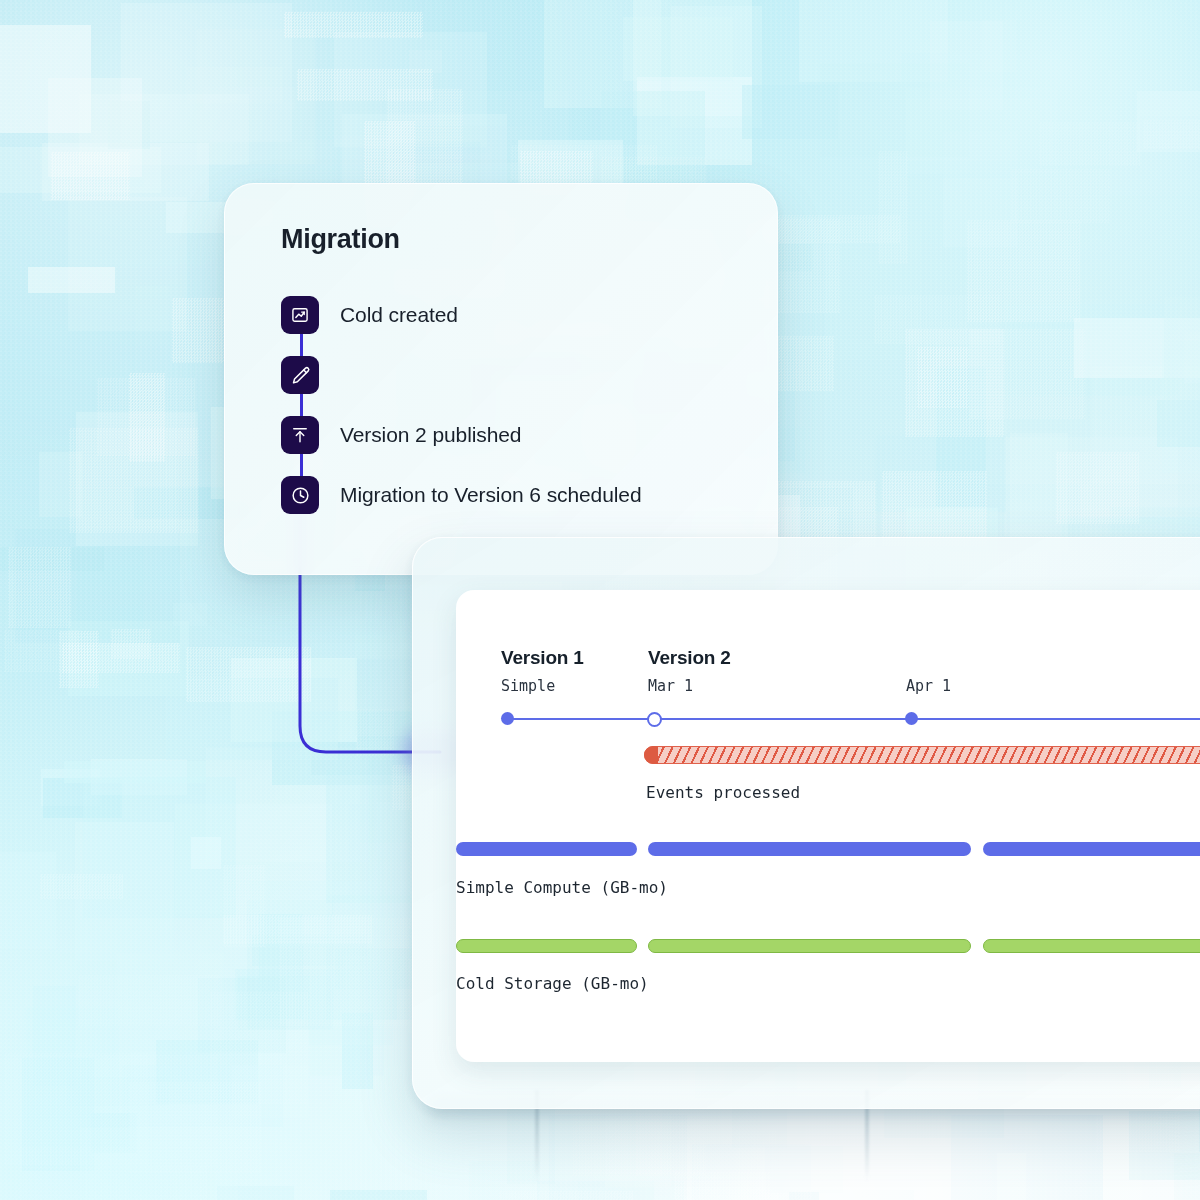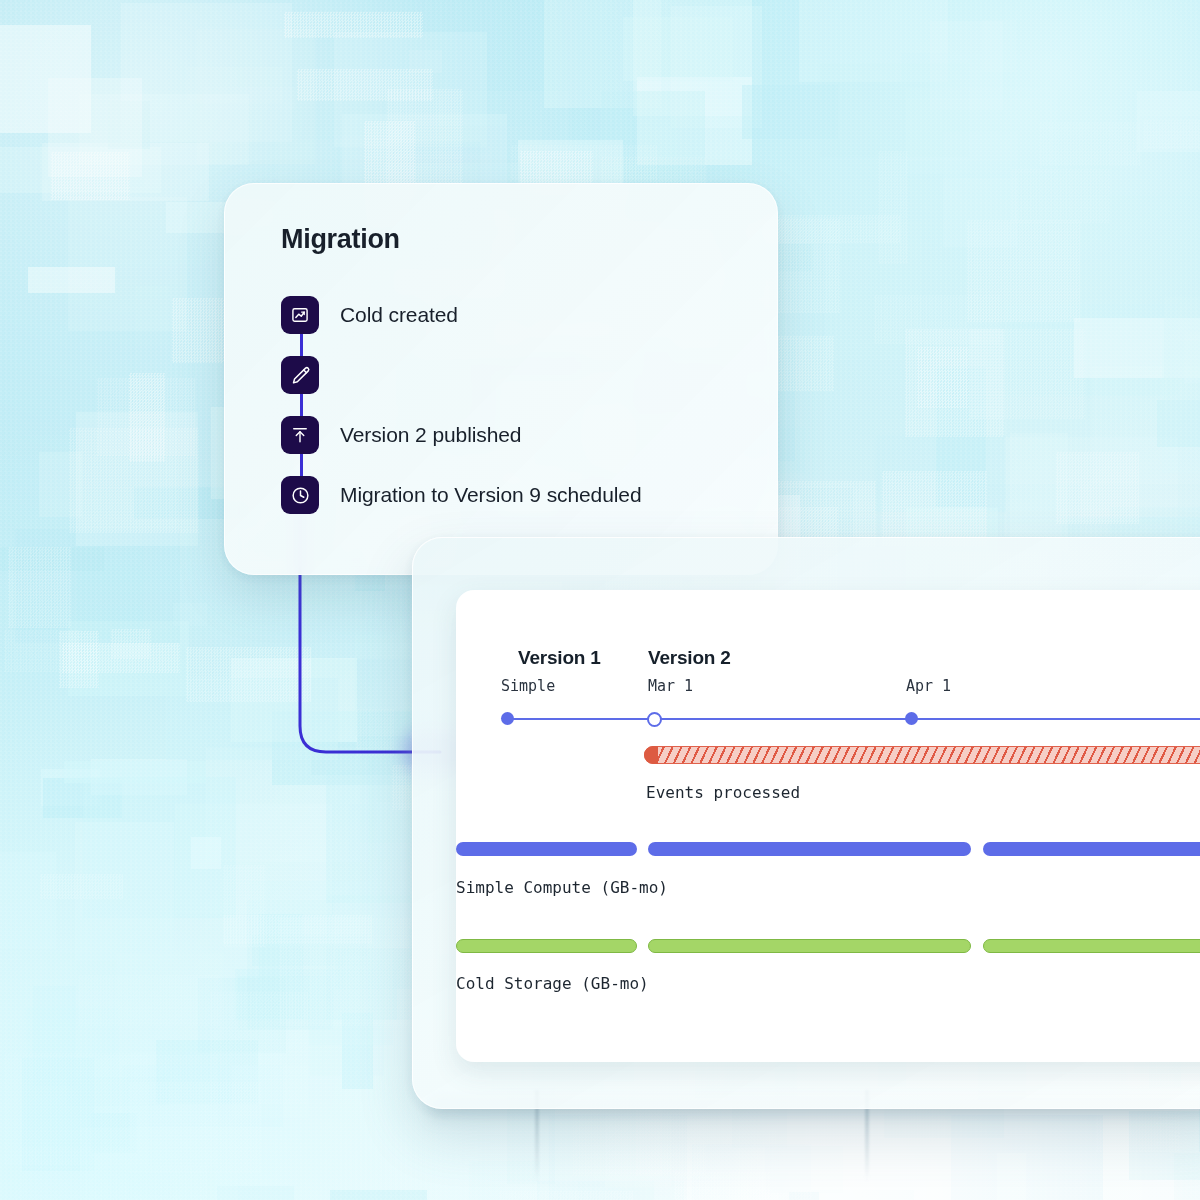--- a/index.html
+++ b/index.html
@@ -640,31 +640,31 @@
           </div>
           <div class="act-label">Version 2 published</div>
         </div>
         <div class="act-item" style="top: 292px;">
           <div class="act-badge">
             <svg width="21" height="21" viewBox="0 0 24 24" fill="none" stroke="#ffffff" stroke-width="1.7" stroke-linecap="round" stroke-linejoin="round">
               <circle cx="12" cy="12" r="8.4"></circle>
               <polyline points="12,6.8 12,12 15.8,14"></polyline>
             </svg>
           </div>
-          <div class="act-label">Migration to Version 9 scheduled</div>
+          <div class="act-label">Migration to Version 6 scheduled</div>
         </div>
       </div>
   </div>
 
   <div class="usage-outer"></div>
 
   <div class="usage-inner">
     <div class="usage-canvas" id="usage-canvas">
 
-      <div class="ver-head" style="left:45px; top:57px;margin-left:17px;">Version 1</div>
+      <div class="ver-head" style="left:45px; top:57px;">Version 1</div>
       <div class="ver-date" style="left:45px; top:87px;">Simple</div>
 
       <div class="ver-head" style="left:192px; top:57px;">Version 2</div>
       <div class="ver-date" style="left:192px; top:87px;">Mar 1</div>
 
       <div class="ver-date" style="left:450px; top:87px;">Apr 1</div>
 
       <div class="axis-line"></div>
       <div class="axis-dot" style="left:45px;"></div>
       <div class="axis-dot hollow" style="left:191px;"></div>

